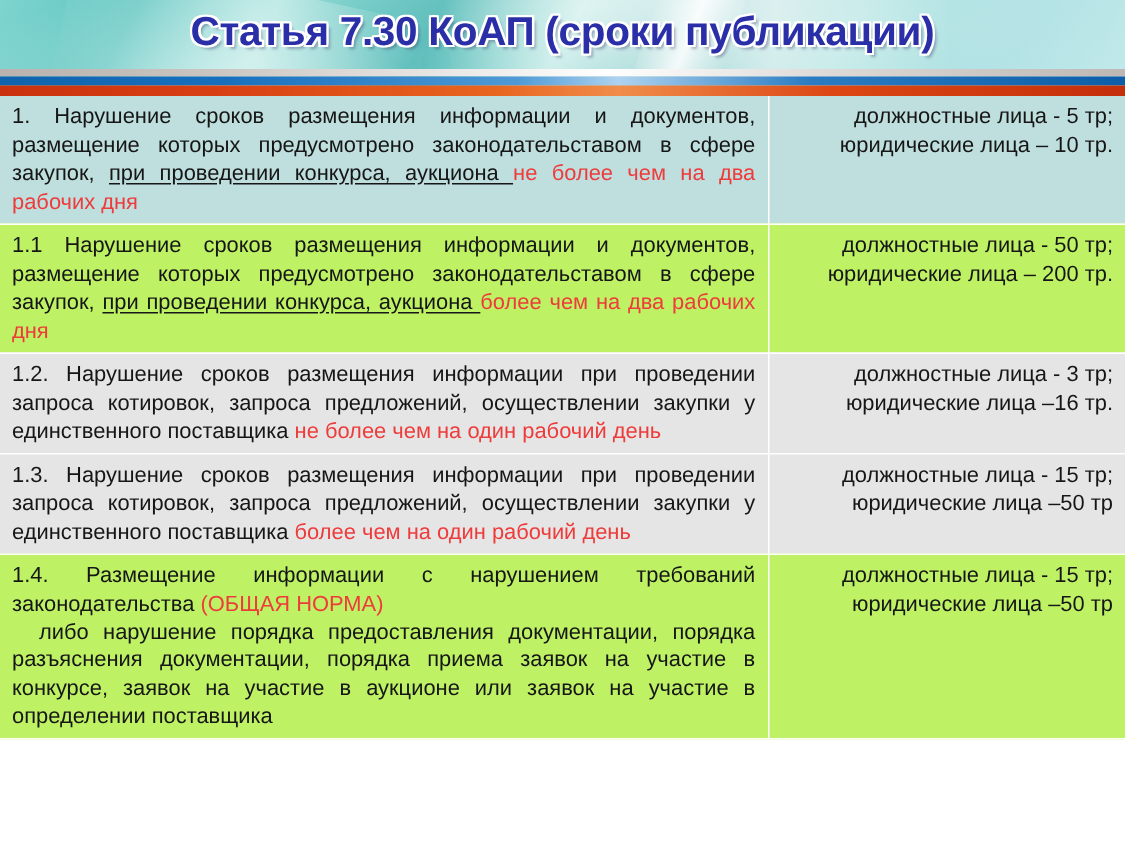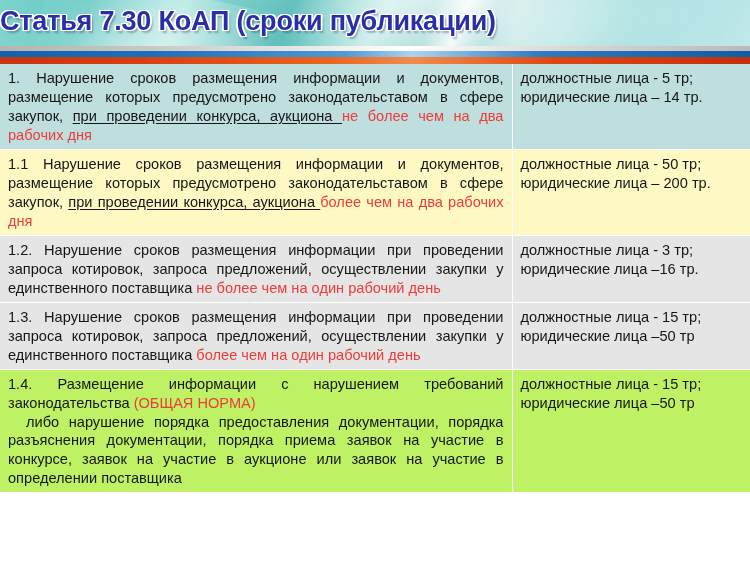--- a/index.html
+++ b/index.html
@@ -61,20 +61,21 @@
     width: 60px; height: 46px;
     background: linear-gradient(95deg, rgba(255,255,255,0) 0%, rgba(255,255,255,0.85) 50%, rgba(255,255,255,0) 100%);
     transform: skewX(-18deg);
     pointer-events: none;
   }
 
   .banner-title {
     position: absolute;
     top: 6px;
     left: 0; right: 0;
+    text-align: center;
     font-size: 27px;
     font-weight: bold;
     color: #2a2fa8;
     letter-spacing: -0.2px;
     white-space: nowrap;
     text-shadow:
       -1.4px -1.4px 0 #ffffff,
        1.4px -1.4px 0 #ffffff,
       -1.4px  1.4px 0 #ffffff,
        1.4px  1.4px 0 #ffffff,
@@ -111,28 +112,28 @@
   }
   .tbl td {
     vertical-align: top;
     padding: 5px 8px 4px 8px;
     font-size: 14.6px;
     line-height: 1.30;
     color: #161616;
     border-bottom: 1px solid #ffffff;
     border-right: 1px solid #ffffff;
   }
-  .tbl td:last-child { border-right: none; }
+  .tbl td:last-child { border-right: none; text-align: right; }
 
   .col-left  { width: 512px; }
   .col-right { width: 238px; }
 
   
   .tint-a td { background: #bfdede; margin-left: 44px; }
-  .tint-b td { background: #fef9c3; }
+  .tint-b td { background: #bef264; }
   .tint-c td { background: #e5e5e5; }
   .tint-d td { background: #e5e5e5; }
   .tint-e td { background: #bef264; }
 
   .just { text-align: justify; text-align-last: left; }
 
   .red { color: #ee3b3b; }
   .u   { text-decoration: underline; text-underline-offset: 2px; }
   .indent { display: inline-block; width: 18px; }
 
@@ -159,21 +160,21 @@
       <col class="col-right">
     </colgroup>
     <tbody>
 
       <tr class="tint-a">
         <td class="just">
           <span>1. Нарушение сроков размещения информации и документов, размещение которых предусмотрено законодательставом в сфере закупок, </span><span class="u">при проведении конкурса, аукциона </span><span class="red">не более чем на два рабочих дня</span>
         </td>
         <td class="right-cell">
           <div>должностные лица -  5 тр;</div>
-          <div>юридические лица – 14 тр.</div>
+          <div>юридические лица – 10 тр.</div>
         </td>
       </tr>
 
       <tr class="tint-b">
         <td class="just">
           <span>1.1 Нарушение сроков размещения информации и документов, размещение которых предусмотрено законодательставом в сфере закупок, </span><span class="u">при проведении конкурса, аукциона </span><span class="red">более чем на два рабочих дня</span>
         </td>
         <td class="right-cell">
           <div>должностные лица - 50 тр;</div>
           <div>юридические лица – 200 тр.</div>

